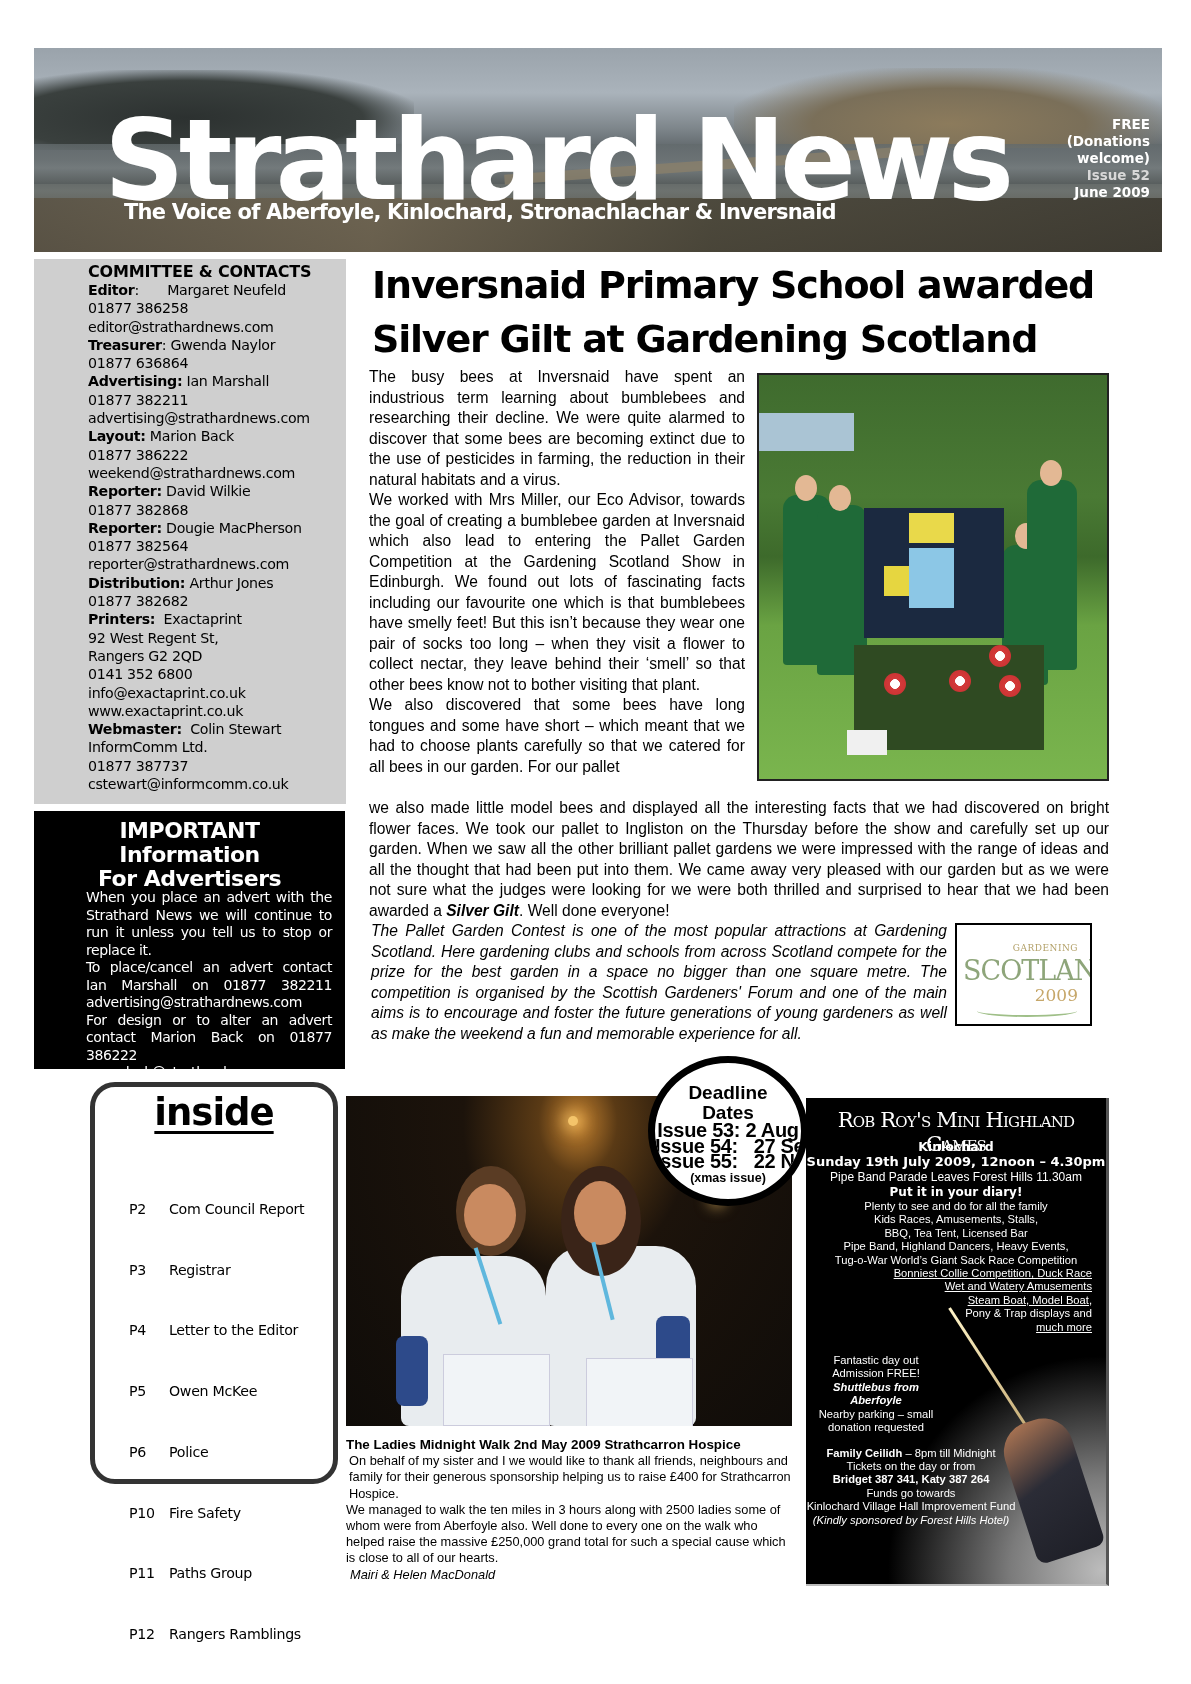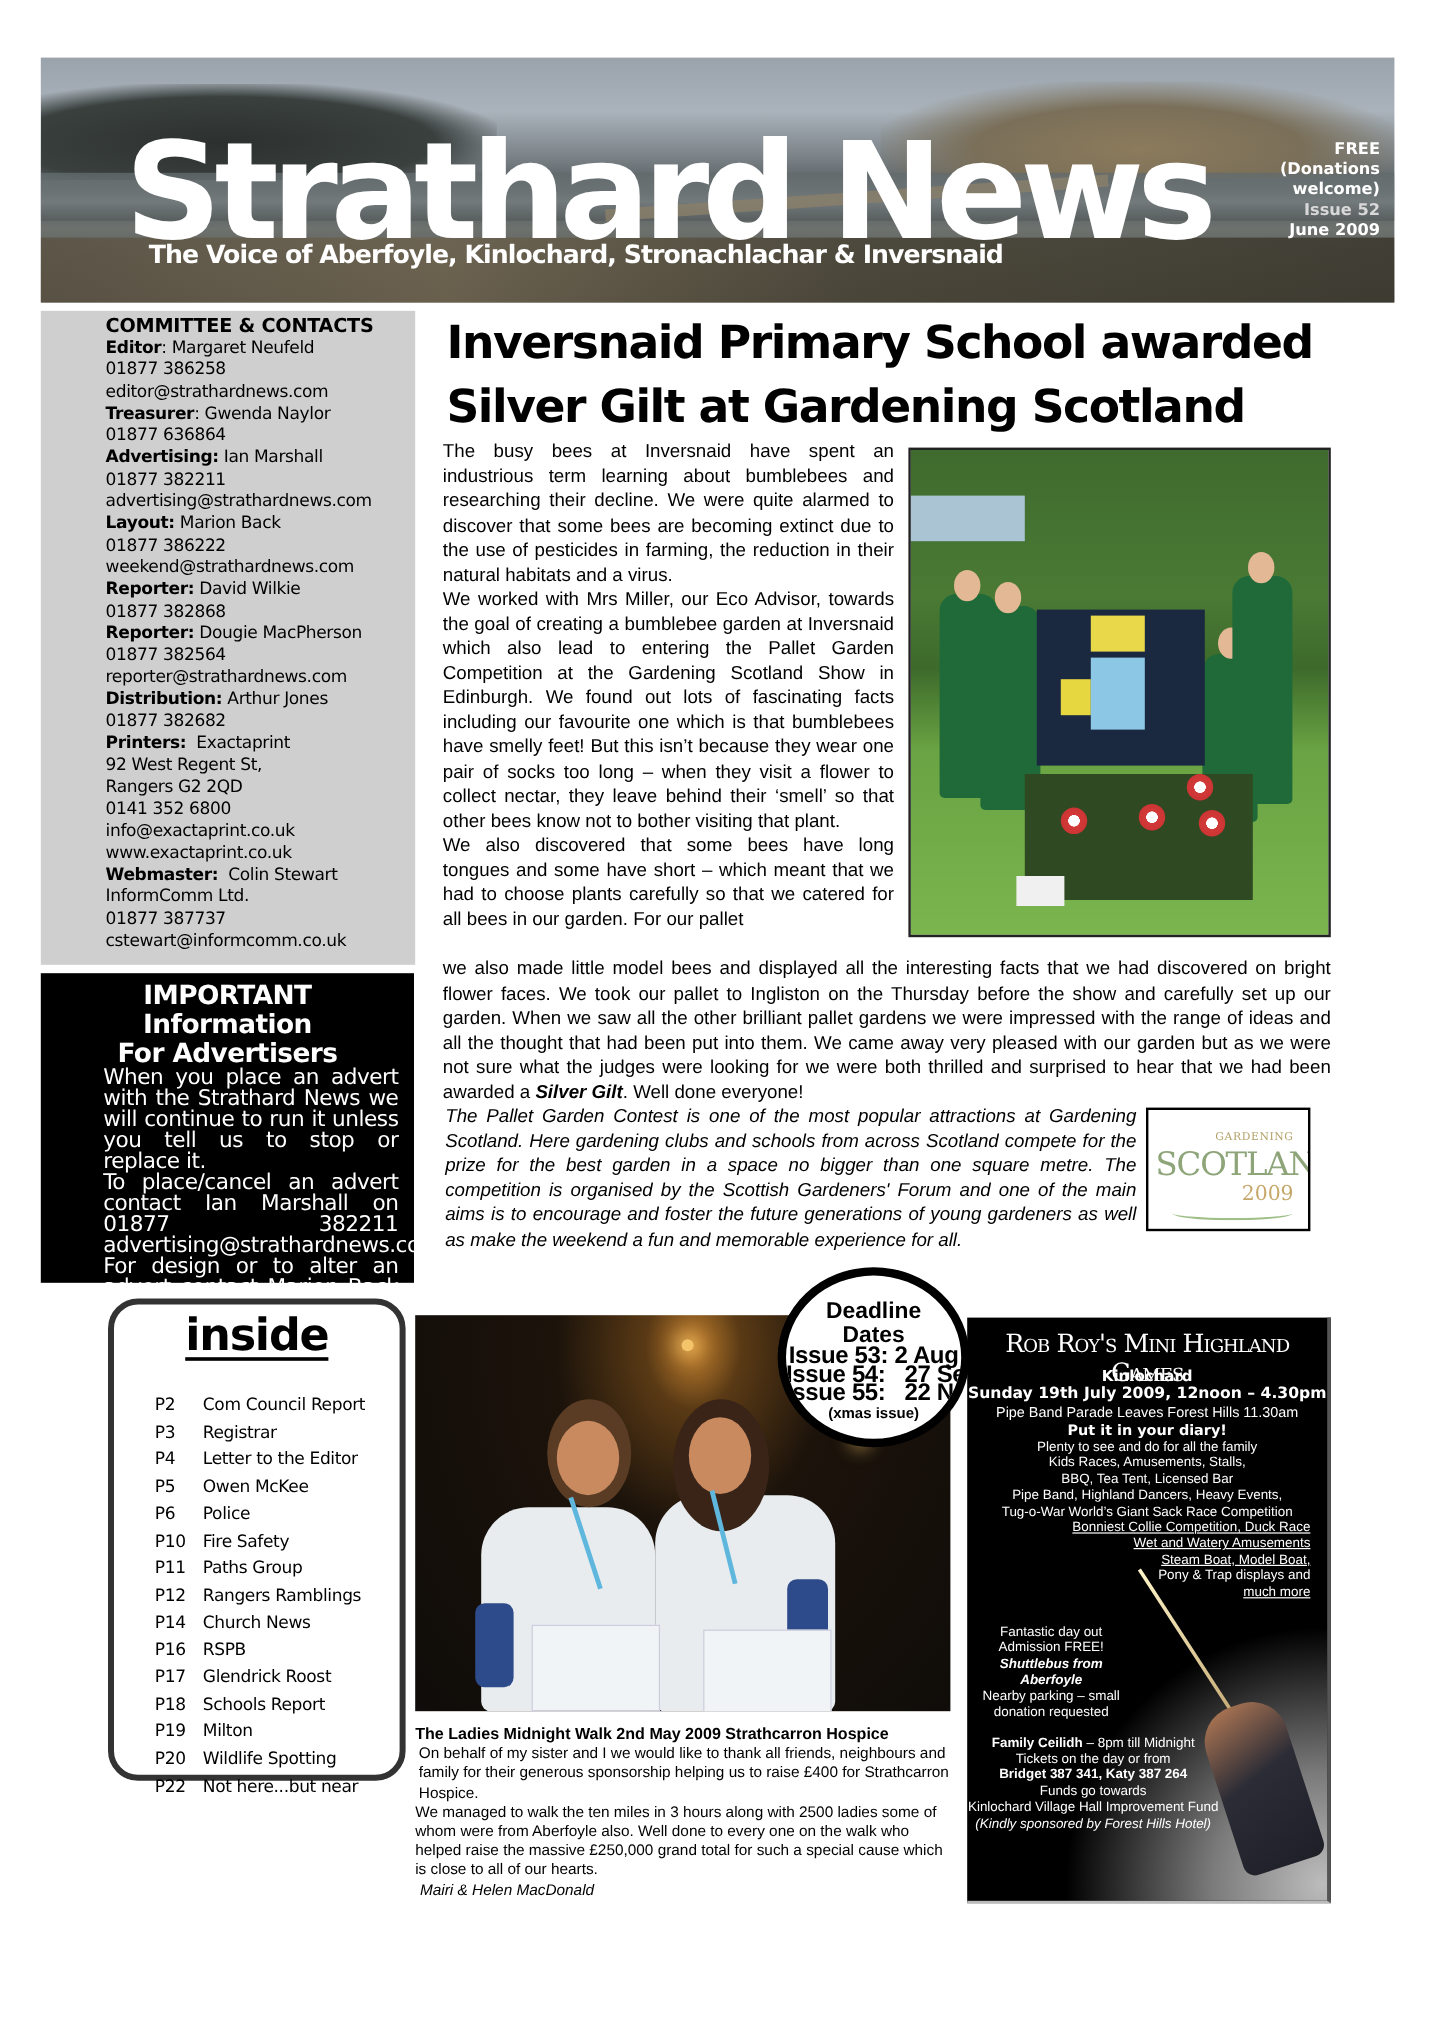--- a/index.html
+++ b/index.html
@@ -22,21 +22,21 @@
 
   
   #committee { left: 34px; top: 259px; width: 312px; height: 545px; background: #cfcfcf; }
   #committee .head { position: absolute; left: 54px; top: 3px; font-family: "DejaVu Sans", sans-serif; font-weight: bold; font-size: 16px; letter-spacing: -0.2px; }
   #committee .lines { position: absolute; left: 54px; top: 22px; font-family: "DejaVu Sans", sans-serif; font-size: 14.2px; line-height: 18.3px; letter-spacing: -0.3px; white-space: nowrap; }
   #committee .lines b { font-weight: bold; }
 
   
   #important { left: 34px; top: 811px; width: 311px; height: 258px; background: #000; color: #fff; }
   #important .h { position: absolute; left: 0; width: 100%; top: 8px; text-align: center; font-family: "DejaVu Sans", sans-serif; font-weight: bold; font-size: 22px; line-height: 24px; letter-spacing: -0.5px; }
-  #important .body { position: absolute; left: 52px; width: 246px; top: 78px; font-family: "DejaVu Sans", sans-serif; font-size: 18px; line-height: 17.5px; text-align: justify; letter-spacing: -0.4px; }
+  #important .body { position: absolute; left: 52px; width: 246px; top: 78px; font-family: "DejaVu Sans", sans-serif; font-size: 14px; line-height: 17.5px; text-align: justify; letter-spacing: -0.4px; }
   #important .body p { margin: 0; }
 
   
   .headline { left: 372px; top: 258px; width: 740px; font-family: "DejaVu Sans", sans-serif; font-weight: bold; font-size: 38px; line-height: 54px; letter-spacing: -1.2px; }
 
   
   .article { font-family: "Liberation Sans", sans-serif; font-size: 15.6px; line-height: 20.5px; text-align: justify; }
   .article p { margin: 0; text-indent: 0; }
   #art-left { left: 369px; top: 367px; width: 376px; }
   #art-wide { left: 369px; top: 798px; width: 740px; }
@@ -60,21 +60,21 @@
   #gs-logo { left: 955px; top: 923px; width: 137px; height: 103px; border: 2px solid #000; box-sizing: border-box; background: #fff; text-align: center; overflow: hidden; }
   #gs-logo .a { position: absolute; right: 12px; top: 18px; font-family: "DejaVu Serif", serif; font-size: 9px; color: #b3a169; letter-spacing: 0.5px; }
   #gs-logo .b { position: absolute; left: 6px; top: 30px; font-family: "DejaVu Serif", serif; font-size: 27px; color: #8ea57a; letter-spacing: -1px; }
   #gs-logo .c { position: absolute; right: 12px; top: 60px; font-family: "DejaVu Serif", serif; font-size: 17px; color: #c6a76a; }
   #gs-logo .swoosh { position: absolute; left: 20px; top: 80px; width: 100px; height: 10px; border-bottom: 2px solid #9fbf88; border-radius: 0 0 60% 60%; }
 
   
   #inside { left: 90px; top: 1082px; width: 248px; height: 402px; border: 5px solid #333; border-radius: 25px; box-sizing: border-box; background: #fff; }
   #inside .h { position: absolute; left: 0; width: 100%; top: 4px; text-align: center; font-family: "DejaVu Sans", sans-serif; font-size: 37px; font-weight: bold; letter-spacing: -1px; text-decoration: underline; text-decoration-thickness: 3px; text-underline-offset: 6px; }
   #inside ul { list-style: none; margin: 0; padding: 0; position: absolute; left: 34px; top: 73px; }
-  #inside li { font-family: "DejaVu Sans", sans-serif; font-size: 14.2px; line-height: 22.7px; letter-spacing: -0.3px; white-space: nowrap; }
+  #inside li { font-family: "DejaVu Sans", sans-serif; font-size: 14.2px; line-height: 22.7px; letter-spacing: -0.3px; white-space: nowrap; margin-top: 38px; }
   #inside li .pg { display: inline-block; width: 40px; }
 
   
   #walk-photo { left: 346px; top: 1096px; width: 446px; height: 330px; overflow: hidden;
     background: radial-gradient(ellipse at 52% 8%, #c3812f 0%, #5a3a15 12%, #1c130b 35%, #0f0c09 100%); }
   #walk-photo .person { position: absolute; border-radius: 40px 40px 8px 8px; background: #e8ecef; }
   #walk-photo .sleeve { position: absolute; background: #2d4a8a; border-radius: 8px; }
   #walk-photo .head { position: absolute; border-radius: 50%; background: #c98a60; }
   #walk-photo .hair { position: absolute; border-radius: 50%; background: #3a2418; }
   #walk-photo .cert { position: absolute; background: #f1f4f7; border: 1px solid #ccd; }
@@ -126,21 +126,21 @@
     <div>welcome)</div>
     <div class="faded">Issue 52</div>
     <div>June 2009</div>
   </div>
   <div class="abs website">www.strathardnews.com</div>
 </div>
 
 <div id="committee" class="abs">
   <div class="head">COMMITTEE &amp; CONTACTS</div>
   <div class="lines" id="committee-lines">
-      <div><b>Editor</b><span style="white-space: pre;">: </span><span style="white-space: pre;">Margaret Neufeld</span></div>
+      <div><b>Editor</b><span style="white-space: pre;">: </span><span style="white-space: pre; margin-left: 24px;">Margaret Neufeld</span></div>
       <div>01877 386258</div>
       <div>editor@strathardnews.com</div>
       <div><b>Treasurer</b><span style="white-space: pre;">: </span><span style="white-space: pre;">Gwenda Naylor</span></div>
       <div>01877 636864</div>
       <div><b>Advertising:</b><span style="white-space: pre;"> </span><span style="white-space: pre;">Ian Marshall</span></div>
       <div>01877 382211</div>
       <div>advertising@strathardnews.com</div>
       <div><b>Layout:</b><span style="white-space: pre;"> </span><span style="white-space: pre;">Marion Back</span></div>
       <div>01877 386222</div>
       <div>weekend@strathardnews.com</div>

